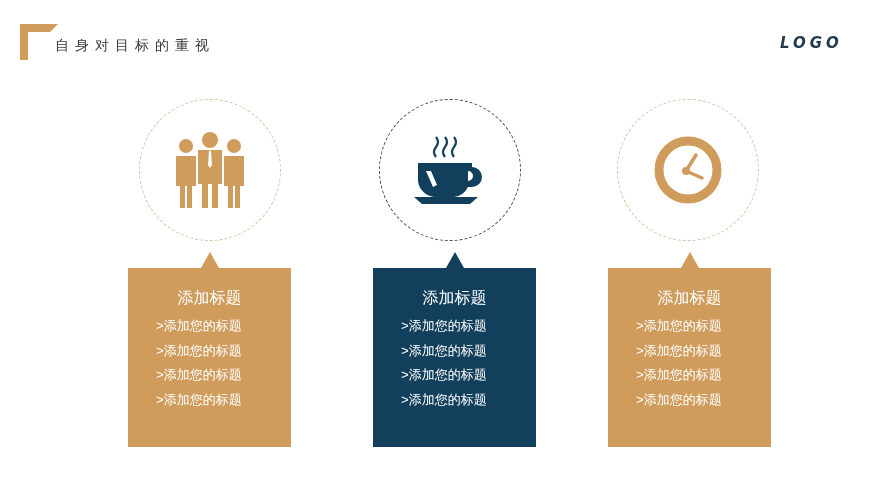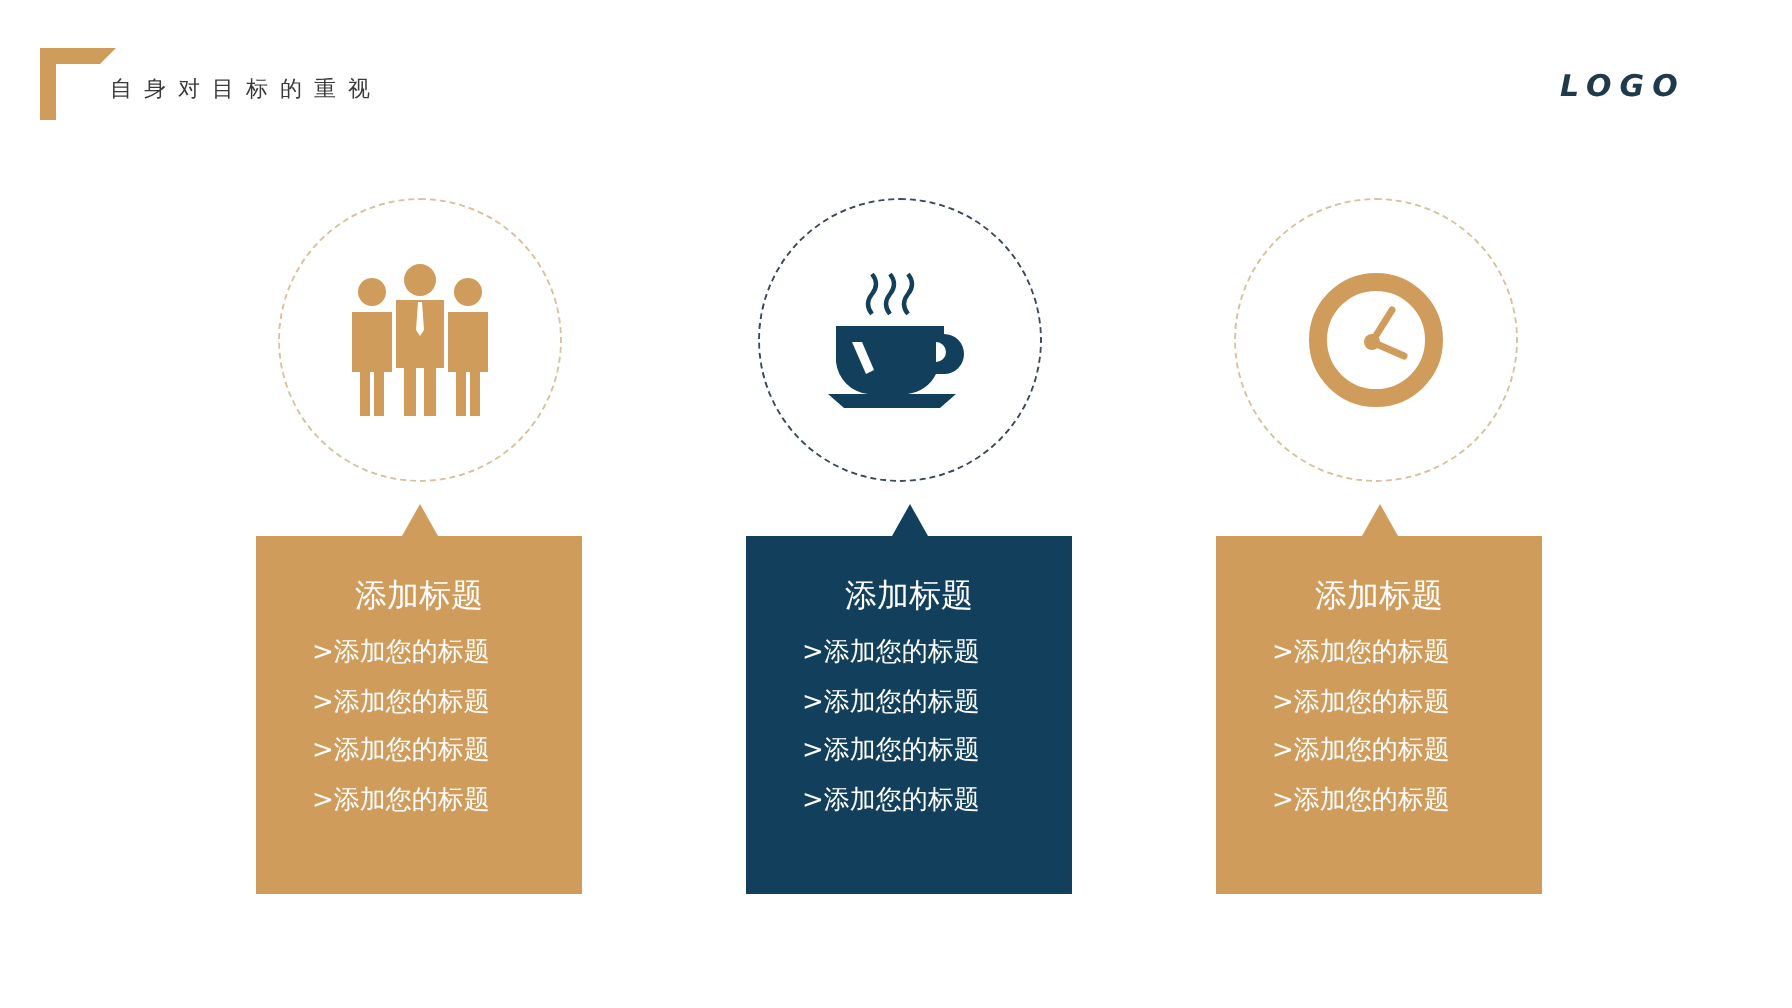--- a/index.html
+++ b/index.html
@@ -1,27 +1,27 @@
 <!DOCTYPE html>
 <html><head>
 <meta charset="utf-8">
 <style>
   html, body { margin:0; padding:0; }
   body { width:896px; height:504px; background:#ffffff; position:relative; overflow:hidden;
          font-family: "DejaVu Sans", "Liberation Sans", sans-serif; }
   .corner { position:absolute; left:20px; top:24px; width:38px; height:36px; }
-  .title { position:absolute; left:55px; top:37px; font-size:11px; letter-spacing:6px; color:#3a3a3a; }
+  .title { position:absolute; left:55px; top:37px; font-size:14px; letter-spacing:6px; color:#3a3a3a; }
   .logo { position:absolute; left:780px; top:34px; font-size:15px; font-weight:bold; letter-spacing:4px; color:#1f3a4a;font-style:italic; }
   .circle { position:absolute; width:142px; height:142px; border-radius:50%; box-sizing:border-box; }
   .circle svg { position:absolute; left:50%; top:50%; transform:translate(-50%,-50%); }
   .card { position:absolute; top:268px; width:163px; height:179px; box-sizing:border-box; padding-top:20px; color:#fff; }
   .card .tri { position:absolute; top:-16px; left:50%; transform:translateX(-50%); width:0; height:0;
                border-left:9px solid transparent; border-right:9px solid transparent; border-bottom:16px solid; }
   .card h3 { margin:0 0 6px 0; text-align:center; font-size:16px; font-weight:normal; }
-  .card ul { list-style:none; margin:0; padding:0 0 0 28px; }
+  .card ul { list-style:none; margin:0; padding:0 0 0 28px;font-family:Liberation Mono, monospace; }
   .card li { font-size:13px; line-height:24.5px; }
   .gold { background:#d09c5c; }
   .navy { background:#12405c; }
 </style>
 </head>
 <body>
 
 <svg class="corner" viewBox="0 0 38 36">
   <polygon points="0,0 38,0 30,8 8,8 8,36 0,36" fill="#d09c5c"></polygon>
 </svg>

